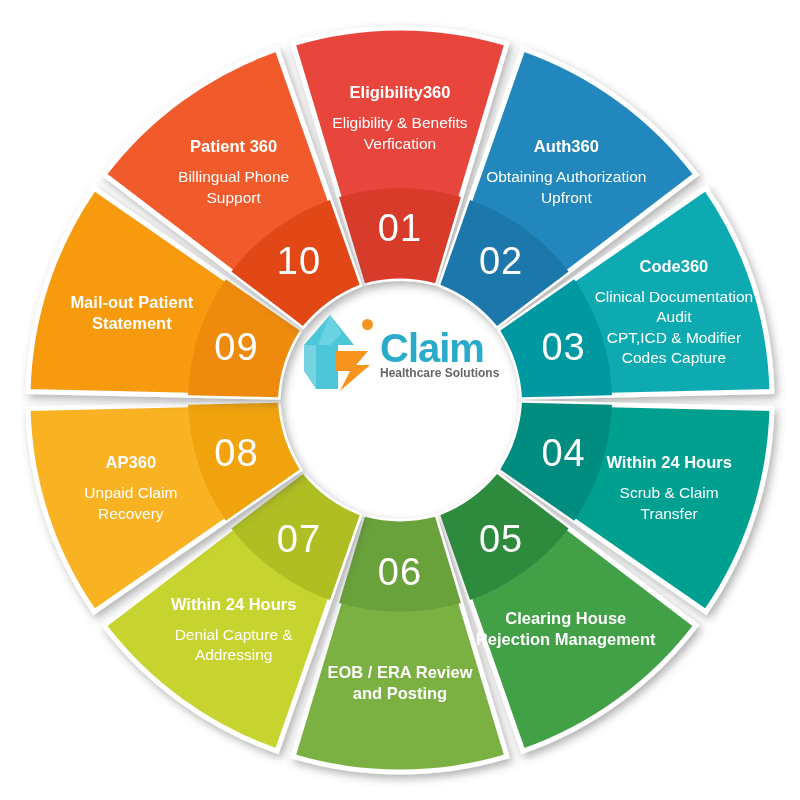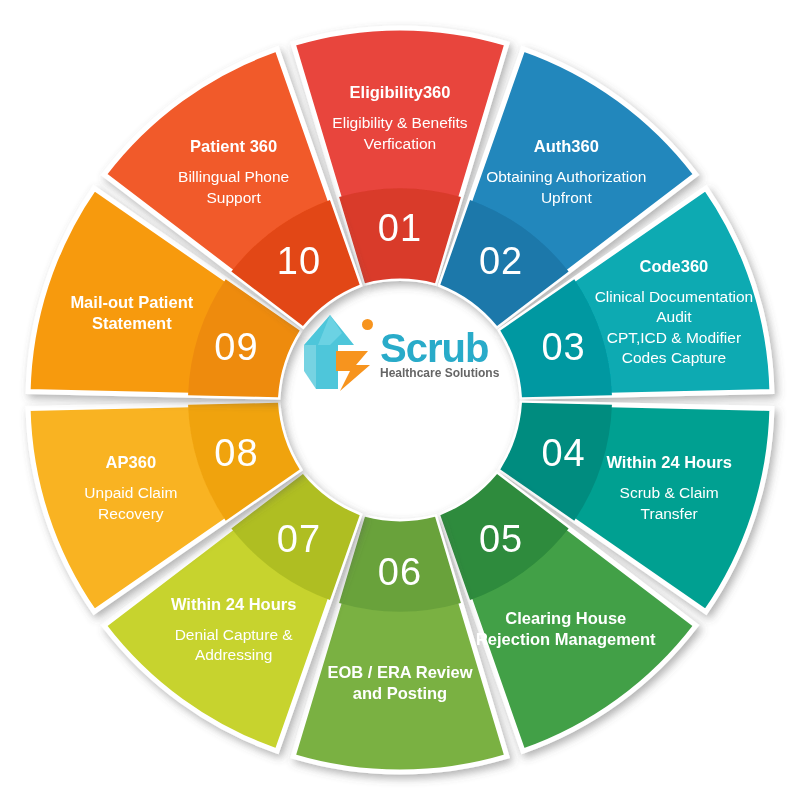--- a/index.html
+++ b/index.html
@@ -271,17 +271,17 @@
     <div class="logo-mark">
       <svg viewBox="0 0 78 84" width="78" height="84">
         <polygon points="30,4 54,34 38,34 38,78 16,78 16,34 4,34" fill="#45C3D8" opacity="0.95"></polygon>
         <polygon points="30,4 42,22 30,34 18,34" fill="#6FD3E3" opacity="0.9"></polygon>
         <polygon points="4,34 16,34 16,78 4,60" fill="#5ECBDD" opacity="0.85"></polygon>
         <polygon points="36,40 68,40 56,54 70,54 40,80 50,60 36,60" fill="#F7941E"></polygon>
       </svg>
       <div class="logo-dot" style="left:62px; top:8px;"></div>
     </div>
     <div class="logo-text-block">
-      <div class="logo-word">Scrub</div>
+      <div class="logo-word">Claim</div>
       <div class="logo-tagline">Healthcare Solutions</div>
     </div>
   </div>
 </div>
 
 </body></html>

